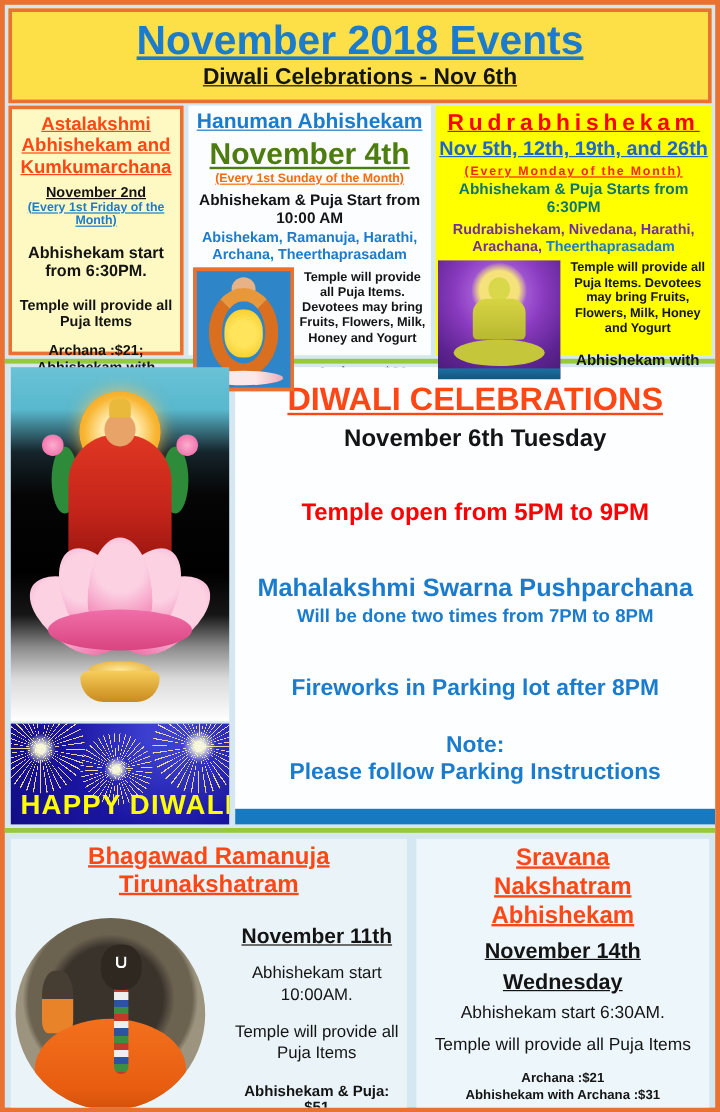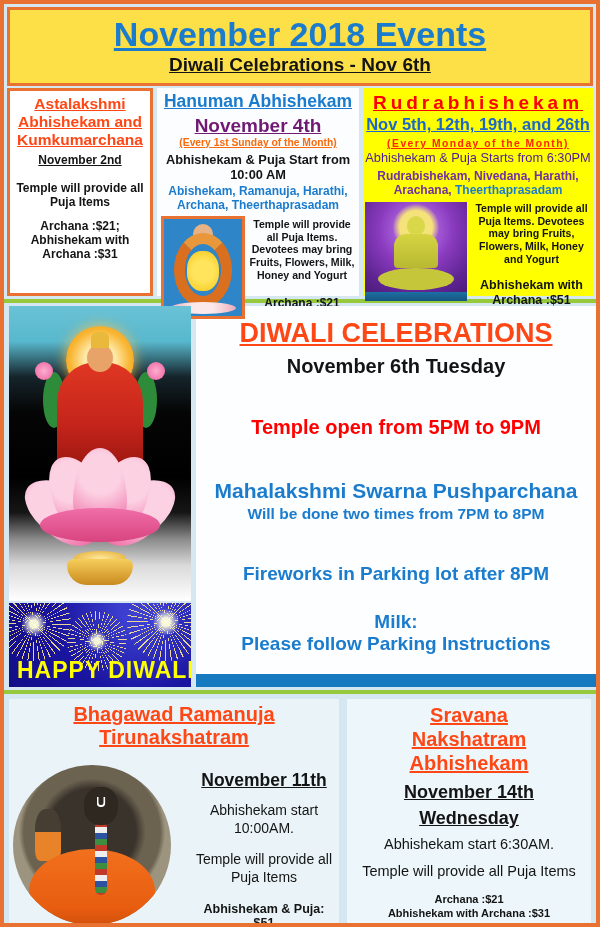--- a/index.html
+++ b/index.html
@@ -10,49 +10,49 @@
 
   
   .header-box { margin:3px 3px 2px; border:3px solid #E97132; background:#fde047; text-align:center; padding:6px 0 7px; }
   .header-title { color:#1B7CCE; font-weight:bold; font-size:34px; text-decoration:underline; line-height:1.1; }
   .header-sub { color:#141414; font-weight:bold; font-size:19px; text-decoration:underline; margin-top:1px; }
 
   
   .top-row { display:flex; margin:2px 3px 0; height:208px; gap:4px; }
   .card { text-align:center; }
 
-  .card-ast { width:146px; border:3px solid #E97132; background:#ffffff; padding:4px 2px; }
+  .card-ast { width:146px; border:3px solid #E97132; background:#fef9c3; padding:4px 2px; }
   .card-ast .title { color:#FF4716; font-weight:bold; font-size:15.5px; line-height:1.15; text-decoration:underline; }
   .card-ast .date  { color:#141414; font-weight:bold; font-size:12px; text-decoration:underline; margin-top:4px; }
   .card-ast .recur { color:#1B7CCE; font-weight:bold; font-size:10.3px; text-decoration:underline; margin-top:1px; }
   .card-ast .line1 { color:#141414; font-weight:bold; font-size:13.5px; margin-top:13px; }
   .card-ast .line2 { color:#141414; font-weight:bold; font-size:12px; margin-top:14px; }
   .card-ast .line3 { color:#141414; font-weight:bold; font-size:12px; margin-top:10px; }
 
   .card-han { flex:1; background:#FBFDFE; padding:3px 2px 0; }
   .card-han .title { color:#1B7CCE; font-weight:bold; font-size:17.5px; text-decoration:underline; }
-  .card-han .date  { color:#701a75; font-weight:bold; font-size:19px; text-decoration:underline; margin-top:3px; }
+  .card-han .date  { color:#4d7c0f; font-weight:bold; font-size:25px; text-decoration:underline; margin-top:3px; }
   .card-han .recur { color:#F96A0D; font-weight:bold; font-size:10.3px; text-decoration:underline; }
   .card-han .start { color:#141414; font-weight:bold; font-size:12.8px; margin-top:4px; }
   .card-han .svc   { color:#1B7CCE; font-weight:bold; font-size:12px; line-height:1.15; margin-top:3px; }
   .han-bottom { display:flex; margin-top:3px; gap:4px; padding:0 2px; }
   .han-img { width:84px; height:103px; border:3px solid #E97132; background:#2E86C8; position:relative; flex:0 0 auto; overflow:hidden; }
   .han-head { position:absolute; top:5px; left:50%; transform:translateX(-50%); width:20px; height:20px; border-radius:50%; background:#E6B286; }
   .han-garland { position:absolute; top:14px; left:50%; transform:translateX(-50%); width:58px; height:74px; border:11px solid #D96F1F; border-top-color:#E8983A; border-radius:50%; }
   .han-flowers { position:absolute; top:32px; left:50%; transform:translateX(-50%); width:32px; height:40px; border-radius:45%; background:radial-gradient(circle,#FFE45C 0 40%,#F5C518 100%); }
   .han-base { position:absolute; bottom:2px; left:6px; right:6px; height:12px; border-radius:50%; background:radial-gradient(circle,#FBE8EA 0 30%,#F3C6CF 70%, #E8A8B8 100%); }
   .han-text { flex:1; }
   .han-text .prov { color:#141414; font-weight:bold; font-size:10.6px; line-height:1.2; margin-top:2px; }
   .han-text .price { color:#141414; font-weight:bold; font-size:12px; line-height:1.25; margin-top:14px; }
 
   .card-rud { width:230px; background:#FFFF00; padding:4px 2px 0; }
   .card-rud .title { color:#FF0000; font-weight:bold; font-size:19px; letter-spacing:4px; text-decoration:underline; }
   .card-rud .dates { color:#1C66CC; font-weight:bold; font-size:16.5px; text-decoration:underline; margin-top:1px; }
   .card-rud .recur { color:#FF2400; font-weight:bold; font-size:10.3px; letter-spacing:1.5px; text-decoration:underline; margin-top:4px; }
-  .card-rud .start { color:#4c1d95; font-weight:normal; font-size:12.8px; margin-top:1px; }
+  .card-rud .start { color:#0f766e; font-weight:bold; font-size:12.8px; margin-top:1px; }
   .card-rud .svc   { font-weight:bold; font-size:12px; line-height:1.15; margin-top:5px; }
   .card-rud .svc .p1 { color:#7030A0; }
   .card-rud .svc .p2 { color:#1B7CCE; }
   .rud-bottom { display:flex; margin-top:4px; gap:5px; }
   .rud-img { width:102px; height:99px; position:relative; flex:0 0 auto; overflow:hidden;
              background:radial-gradient(circle at 50% 28%, #B06AE0 0 16%, #8A3BBF 42%, #5C2390 74%, #451A70 100%); }
   .rud-halo { position:absolute; top:2px; left:50%; transform:translateX(-50%); width:46px; height:46px; border-radius:50%;
               background:radial-gradient(circle,#F5E27A 0 50%, rgba(245,226,122,0) 72%); }
   .rud-head { position:absolute; top:14px; left:50%; transform:translateX(-50%); width:18px; height:20px; border-radius:50%; background:#D8D84A; }
   .rud-torso { position:absolute; top:32px; left:50%; transform:translateX(-50%); width:44px; height:34px; border-radius:12px 12px 4px 4px;
@@ -147,20 +147,22 @@
   <div class="header-box">
     <div class="header-title">November 2018 Events</div>
     <div class="header-sub">Diwali Celebrations -  Nov 6th</div>
   </div>
 
   <div class="top-row">
 
     <div class="card card-ast">
       <div class="title">Astalakshmi Abhishekam and Kumkumarchana</div>
       <div class="date">November 2nd</div>
+      <div class="recur">(Every 1st Friday of the Month)</div>
+      <div class="line1">Abhishekam start from 6:30PM.</div>
       <div class="line2">Temple will provide all Puja Items</div>
       <div class="line3">Archana :$21; Abhishekam with Archana :$31</div>
     </div>
 
     <div class="card card-han">
       <div class="title">Hanuman Abhishekam</div>
       <div class="date">November 4th</div>
       <div class="recur">(Every 1st Sunday of the Month)</div>
       <div class="start">Abhishekam &amp; Puja Start from 10:00 AM</div>
       <div class="svc">Abishekam, Ramanuja, Harathi, Archana, Theerthaprasadam</div>
@@ -238,21 +240,21 @@
       </div>
     </div>
 
     <div class="diwali-main">
       <div class="dw-title">DIWALI CELEBRATIONS</div>
       <div class="dw-date">November 6th Tuesday</div>
       <div class="dw-open">Temple open from 5PM to 9PM</div>
       <div class="dw-ev1">Mahalakshmi Swarna Pushparchana</div>
       <div class="dw-ev1d">Will be done two times from 7PM to 8PM</div>
       <div class="dw-ev2">Fireworks in Parking lot after 8PM</div>
-      <div class="dw-note1">Milk:</div>
+      <div class="dw-note1">Note:</div>
       <div class="dw-note2">Please follow Parking Instructions</div>
       <div class="blue-bar"></div>
     </div>
   </div>
 
   <div class="divider"></div>
 
   <div class="bottom-row">
 
     <div class="box-ram">

